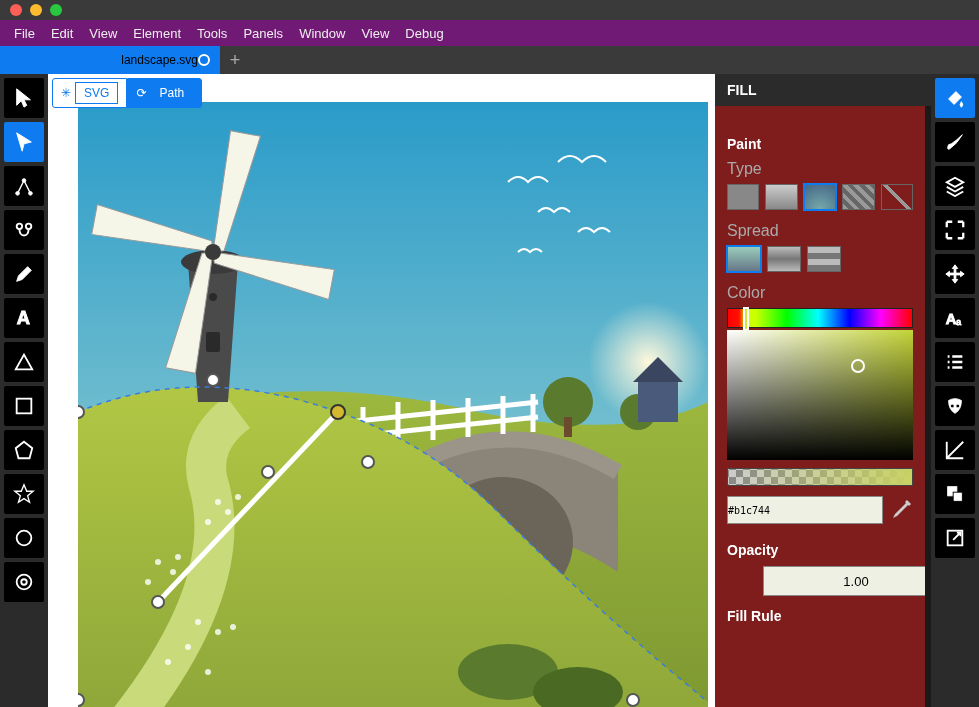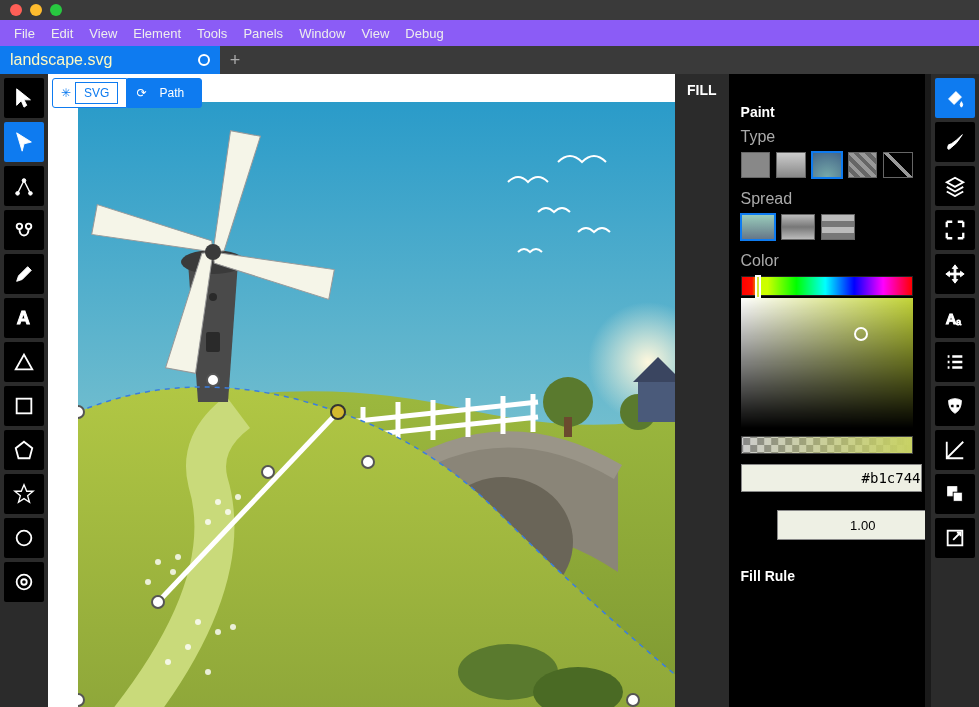--- a/index.html
+++ b/index.html
@@ -2,51 +2,51 @@
 <html><head>
 <meta charset="utf-8">
 <style>
 * { box-sizing: border-box; margin: 0; padding: 0; font-family: -apple-system, BlinkMacSystemFont, "Segoe UI", sans-serif; }
 body { width: 979px; height: 707px; background: #2b2b2b; overflow: hidden; display: flex; flex-direction: column; }
 .titlebar { height: 20px; background: #3a3a3a; display: flex; align-items: center; padding-left: 10px; gap: 8px; }
 .titlebar .dot { width: 12px; height: 12px; border-radius: 50%; }
 .dot-red { background: #ff5f57; }
 .dot-yellow { background: #febc2e; }
 .dot-green { background: #28c840; }
-.menubar { height: 26px; background: #8b5cf6; display: flex; align-items: center; gap: 0; padding-left: 6px; color: #eee; font-size: 13px; }
+.menubar { height: 26px; background: #701a75; display: flex; align-items: center; gap: 0; padding-left: 6px; color: #eee; font-size: 13px; }
 .menubar .menuitem { padding: 4px 8px; cursor: default; }
 .tabbar { height: 28px; background: #3a3a3a; display: flex; align-items: stretch; }
-.tab { background: #0e7bf0; color:#fef9c3; font-size:16px; display:flex; align-items:center; padding:0 10px; width:220px; justify-content:space-between;}
+.tab { background: #0e7bf0; color:#000000; font-size:12px; display:flex; align-items:center; padding:0 10px; width:220px; justify-content:flex-end;}
 .tab .circ { width:12px;height:12px;border:2px solid #fff;border-radius:50%;}
 .newtab { width:30px; display:flex; align-items:center; justify-content:center; color:#aaa; font-size:18px; }
 .main { flex:1; display:flex; background:#2b2b2b; }
 .left-tools, .right-tools { width:48px; background:#2b2b2b; display:flex; flex-direction:column; padding:4px; gap:4px; }
 .tool-btn { width:40px; height:40px; background:#000; display:flex; align-items:center; justify-content:center; color:#fff; cursor:default; border-radius:2px; }
 .tool-btn.active { background:#0e7bf0; }
 .tool-btn svg { width:22px; height:22px; fill:#fff; stroke:#fff; }
 .canvas-area { flex:1; background:#fff; position:relative; overflow:hidden; }
 .breadcrumb { position:absolute; top:4px; left:4px; z-index:10; display:flex; gap:0; font-size:12px; }
 .breadcrumb span { padding:3px 8px; display:flex; align-items:center; gap:4px; border:1px solid #0e7bf0; }
 .bc1 { background:#fff; color:#0e7bf0; border-radius:3px 0 0 3px;}
 .bc2 { background:#0e7bf0; color:#fff; border-radius:0 3px 3px 0;}
-.panel { width:256px; background:#000000; color:#ddd; display:flex; position:relative; }
+.panel { width:216px; background:#7f1d1d; color:#ddd; display:flex; flex-direction:column; position:relative; }
 .panel-header { background:#2b2b2b; color:#fff; font-weight:700; font-size:14px; padding:8px 12px; }
 .panel-body { padding:26px 12px; overflow-y:auto; flex:1; border-right:6px solid #1a1a1a;}
 .panel-section-title { font-weight:700; font-size:14px; color:#fff; margin-bottom:8px; margin-top:4px;}
 .panel-label { font-size:16px; color:#aaa; margin-bottom:6px; }
 .swatch-row { display:flex; gap:6px; margin-bottom:12px; }
 .swatch { width:34px; height:26px; border:1px solid #666; background:#999;}
 .swatch.sel { outline:2px solid #0e7bf0; outline-offset:-1px;}
 .hue-strip { height:20px; background:linear-gradient(to right, #f00, #f10 6%, #cf0 10%, #cf0 15%, #0f0, #0ff, #00f, #f0f, #f00); position:relative; margin-bottom:2px; border:1px solid #222;}
 .hue-strip .marker{ position:absolute; top:-2px; left:8%; width:6px; height:24px; border:2px solid #fff; background:#d4e637;}
 .sv-box { height:130px; background:linear-gradient(to top, #000, rgba(0,0,0,0)), linear-gradient(to right, #fff, #c3d438); position:relative; margin-bottom:8px;}
 .sv-box .marker{ position:absolute; right:26%; top:22%; width:14px;height:14px;border:2px solid #fff; border-radius:50%;}
 .alpha-strip{ height:18px; background:linear-gradient(to right, rgba(200,210,100,0), #c8d264), repeating-conic-gradient(#888 0% 25%, #ccc 0% 50%) 50% / 14px 14px; border:1px solid #444; margin-bottom:10px;}
 .hex-row { display:flex; gap:6px; margin-bottom:18px; align-items:center;}
-.hex-input { flex:1; height:28px; background:#eef0e4; border:1px solid #888; text-align:right; font-size:14px; font-family:monospace;}
+.hex-input { flex:1; height:28px; background:#eef0e4; border:1px solid #888; text-align:left; font-size:10px; font-family:monospace;}
 .eyedrop { width:24px;height:24px; }
 .opacity-input{ width:100%; height:30px; background:#eef0e4; border:1px solid #888; text-align:center; font-size:13px;margin-left:36px;}
 .canvas-svg { position:absolute; top:28px; left:30px; width:630px; height:650px;}
 .handle{ fill:#fff; stroke:#555; stroke-width:2;}
 .handle-sel{ fill:#d4b92e; stroke:#333; stroke-width:2;}
 </style>
 </head>
 <body>
 
 <div class="titlebar">
@@ -294,22 +294,23 @@
       <div class="sv-box">
           <div class="marker"></div>
         </div>
       <div class="alpha-strip"></div>
       <div class="hex-row">
         <input class="hex-input" value="#b1c744" style="">
         <svg class="eyedrop" viewBox="0 0 24 24">
             <path d="M18 2 L22 6 L20 8 L19 7 L8 18 L4 20 L6 16 L17 5 L16 4 Z" fill="#ccc"></path>
           </svg>
       </div>
+      <div class="panel-section-title">Opacity</div>
       <input class="opacity-input" value="1.00" style="">
-      <div class="panel-section-title" style="margin-top:28px">Fill Rule</div>
+      <div class="panel-section-title" style="margin-top:12px">Fill Rule</div>
     </div>
   </div>
 
   <div class="right-tools">
     <div class="tool-btn active">
         <svg viewBox="0 0 24 24">
           <path d="M5 13 L13 5 L19 11 L11 19 Z M19 16 q3 4 0 6 q-3 -2 0 -6"></path>
         </svg>
       </div>
     <div class="tool-btn">

